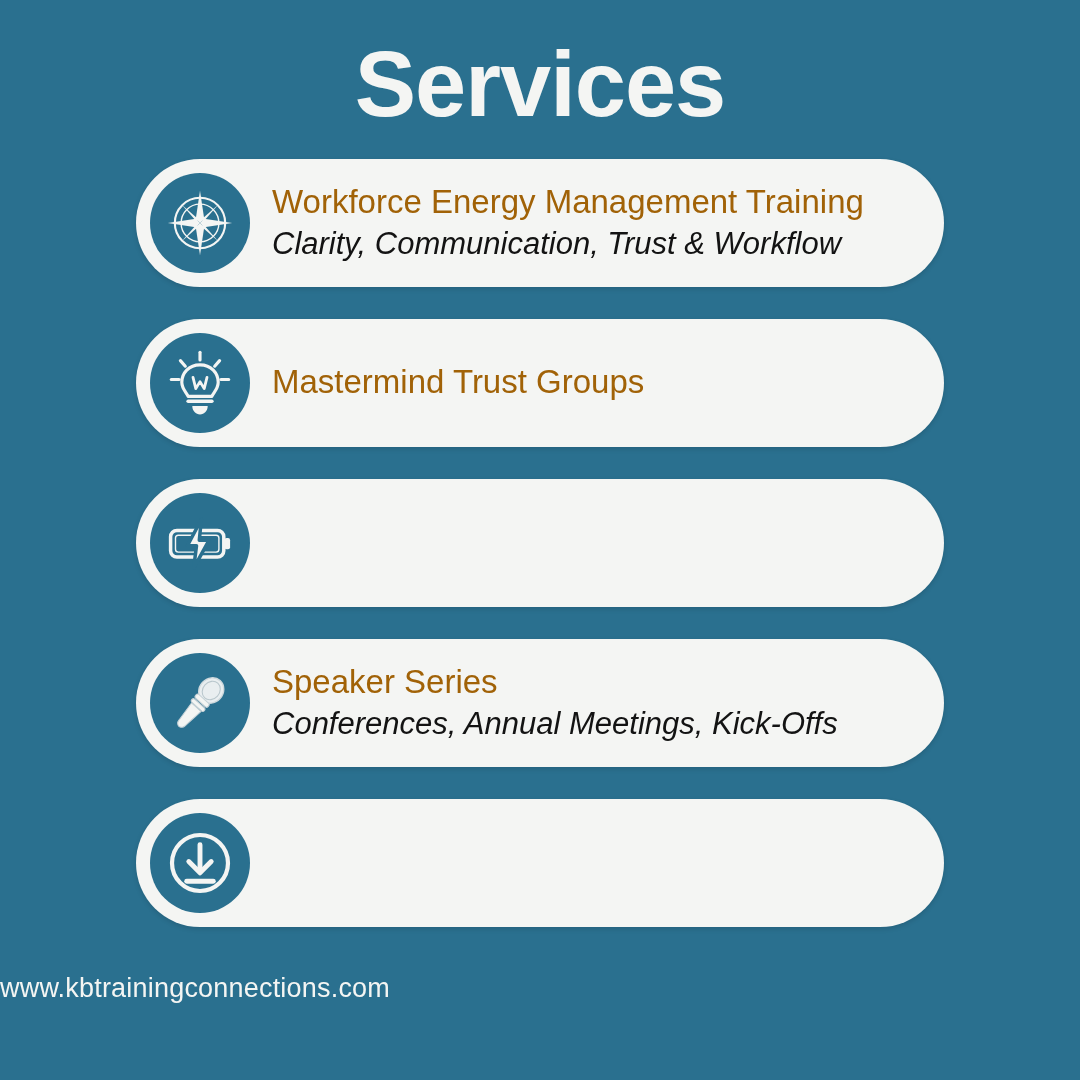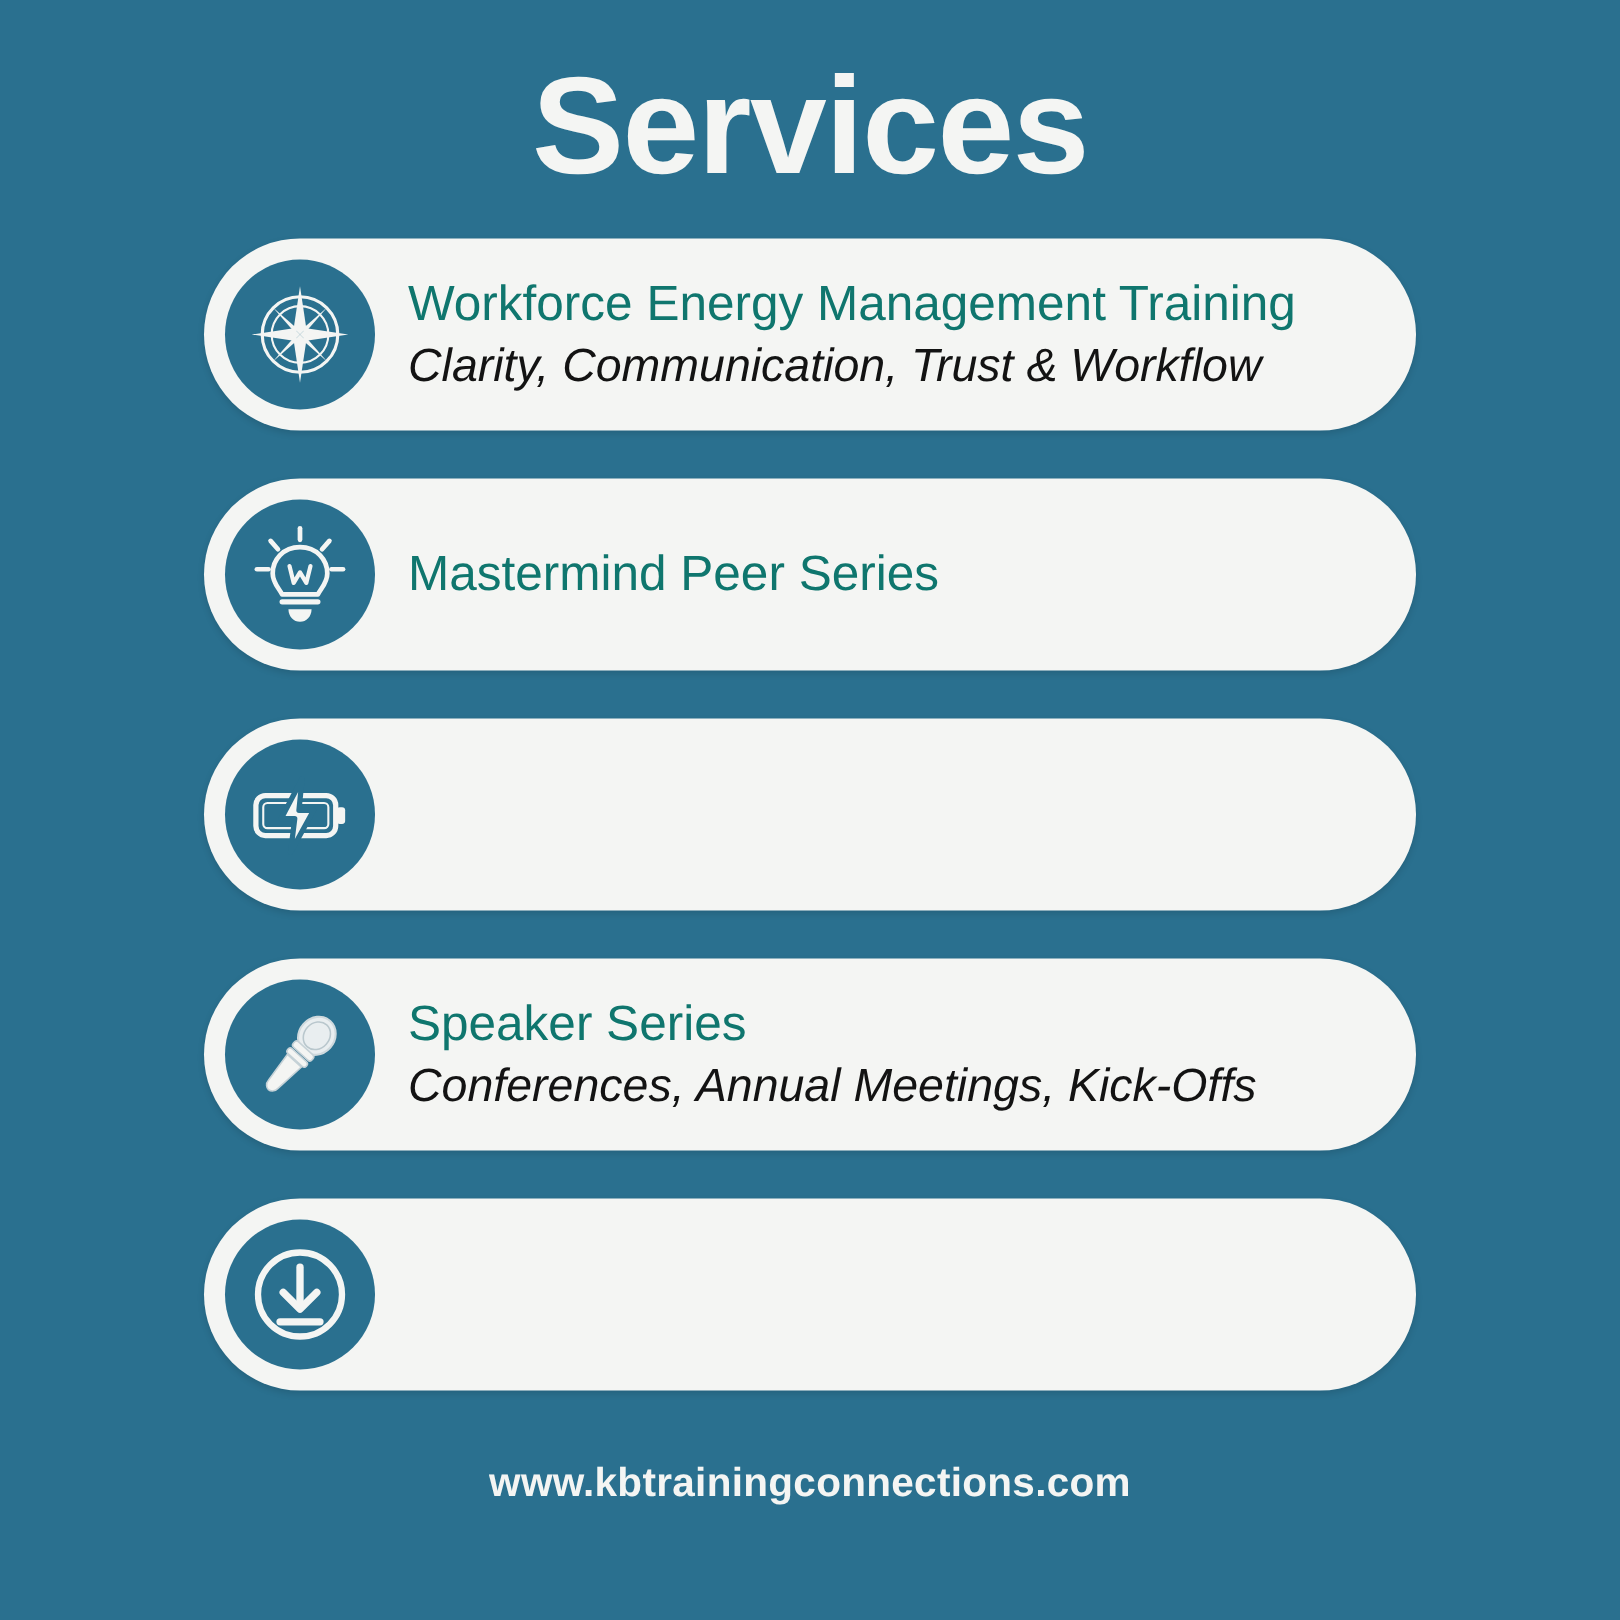--- a/index.html
+++ b/index.html
@@ -75,41 +75,40 @@
     margin-left: 22px;
     display: flex;
     flex-direction: column;
     justify-content: center;
     padding-bottom: 2px;
   }
   .card-title {
     font-size: 33px;
     line-height: 1.18;
     font-weight: 400;
-    color: #0f766e;
+    color: #a16207;
     white-space: nowrap;
   }
   .card-subtitle {
     font-size: 31px;
     line-height: 1.2;
     font-style: italic;
     font-weight: 400;
     color: #131313;
     white-space: nowrap;
     margin-top: 3px;
   }
 
   
   .footer-url {
     margin-top: 46px;
     font-size: 27px;
-    font-weight: 700;
+    font-weight: 400;
     color: #f4f5f3;
     letter-spacing: 0.2px;
-    text-align: center;
     width: 100%;
   }
 </style>
 </head>
 <body>
 
 <div class="page">
 
   <h1 class="page-title">Services</h1>
 
@@ -147,21 +146,21 @@
             <line x1="9" y1="45" x2="20" y2="45"></line>
             <line x1="91" y1="45" x2="80" y2="45"></line>
           </g>
           <path d="M50 24 C34 24 24 36 24 49 C24 58 30 63 33 69 L67 69 C70 63 76 58 76 49 C76 36 66 24 50 24 Z" fill="none" stroke="#f4f5f3" stroke-width="4.5" stroke-linejoin="round"></path>
           <path d="M40 42 L44 58 L50 48 L56 58 L60 42" fill="none" stroke="#f4f5f3" stroke-width="4" stroke-linejoin="round" stroke-linecap="round"></path>
           <line x1="33" y1="76" x2="67" y2="76" stroke="#f4f5f3" stroke-width="5" stroke-linecap="round"></line>
           <path d="M39 83 L61 83 C61 90 56 95 50 95 C44 95 39 90 39 83 Z" fill="#f4f5f3"></path>
         </svg>
       </div>
       <div class="card-text">
-        <div class="card-title">Mastermind Peer Series</div>
+        <div class="card-title">Mastermind Trust Groups</div>
       </div>
     </div>
 
     <div class="service-card">
       <div class="icon-badge">
         <svg viewBox="0 0 100 100" aria-hidden="true">
           <rect x="8" y="32" width="76" height="38" rx="9" ry="9" fill="none" stroke="#f4f5f3" stroke-width="5"></rect>
           <rect x="15" y="39" width="62" height="24" rx="4" ry="4" fill="none" stroke="#f4f5f3" stroke-width="2"></rect>
           <rect x="85" y="43" width="8" height="16" rx="3" ry="3" fill="#f4f5f3"></rect>
           <path d="M52 16 L32 54 L45 54 L41 86 L63 46 L49 46 Z" fill="#f4f5f3" stroke="#2a708f" stroke-width="5" stroke-linejoin="round"></path>

